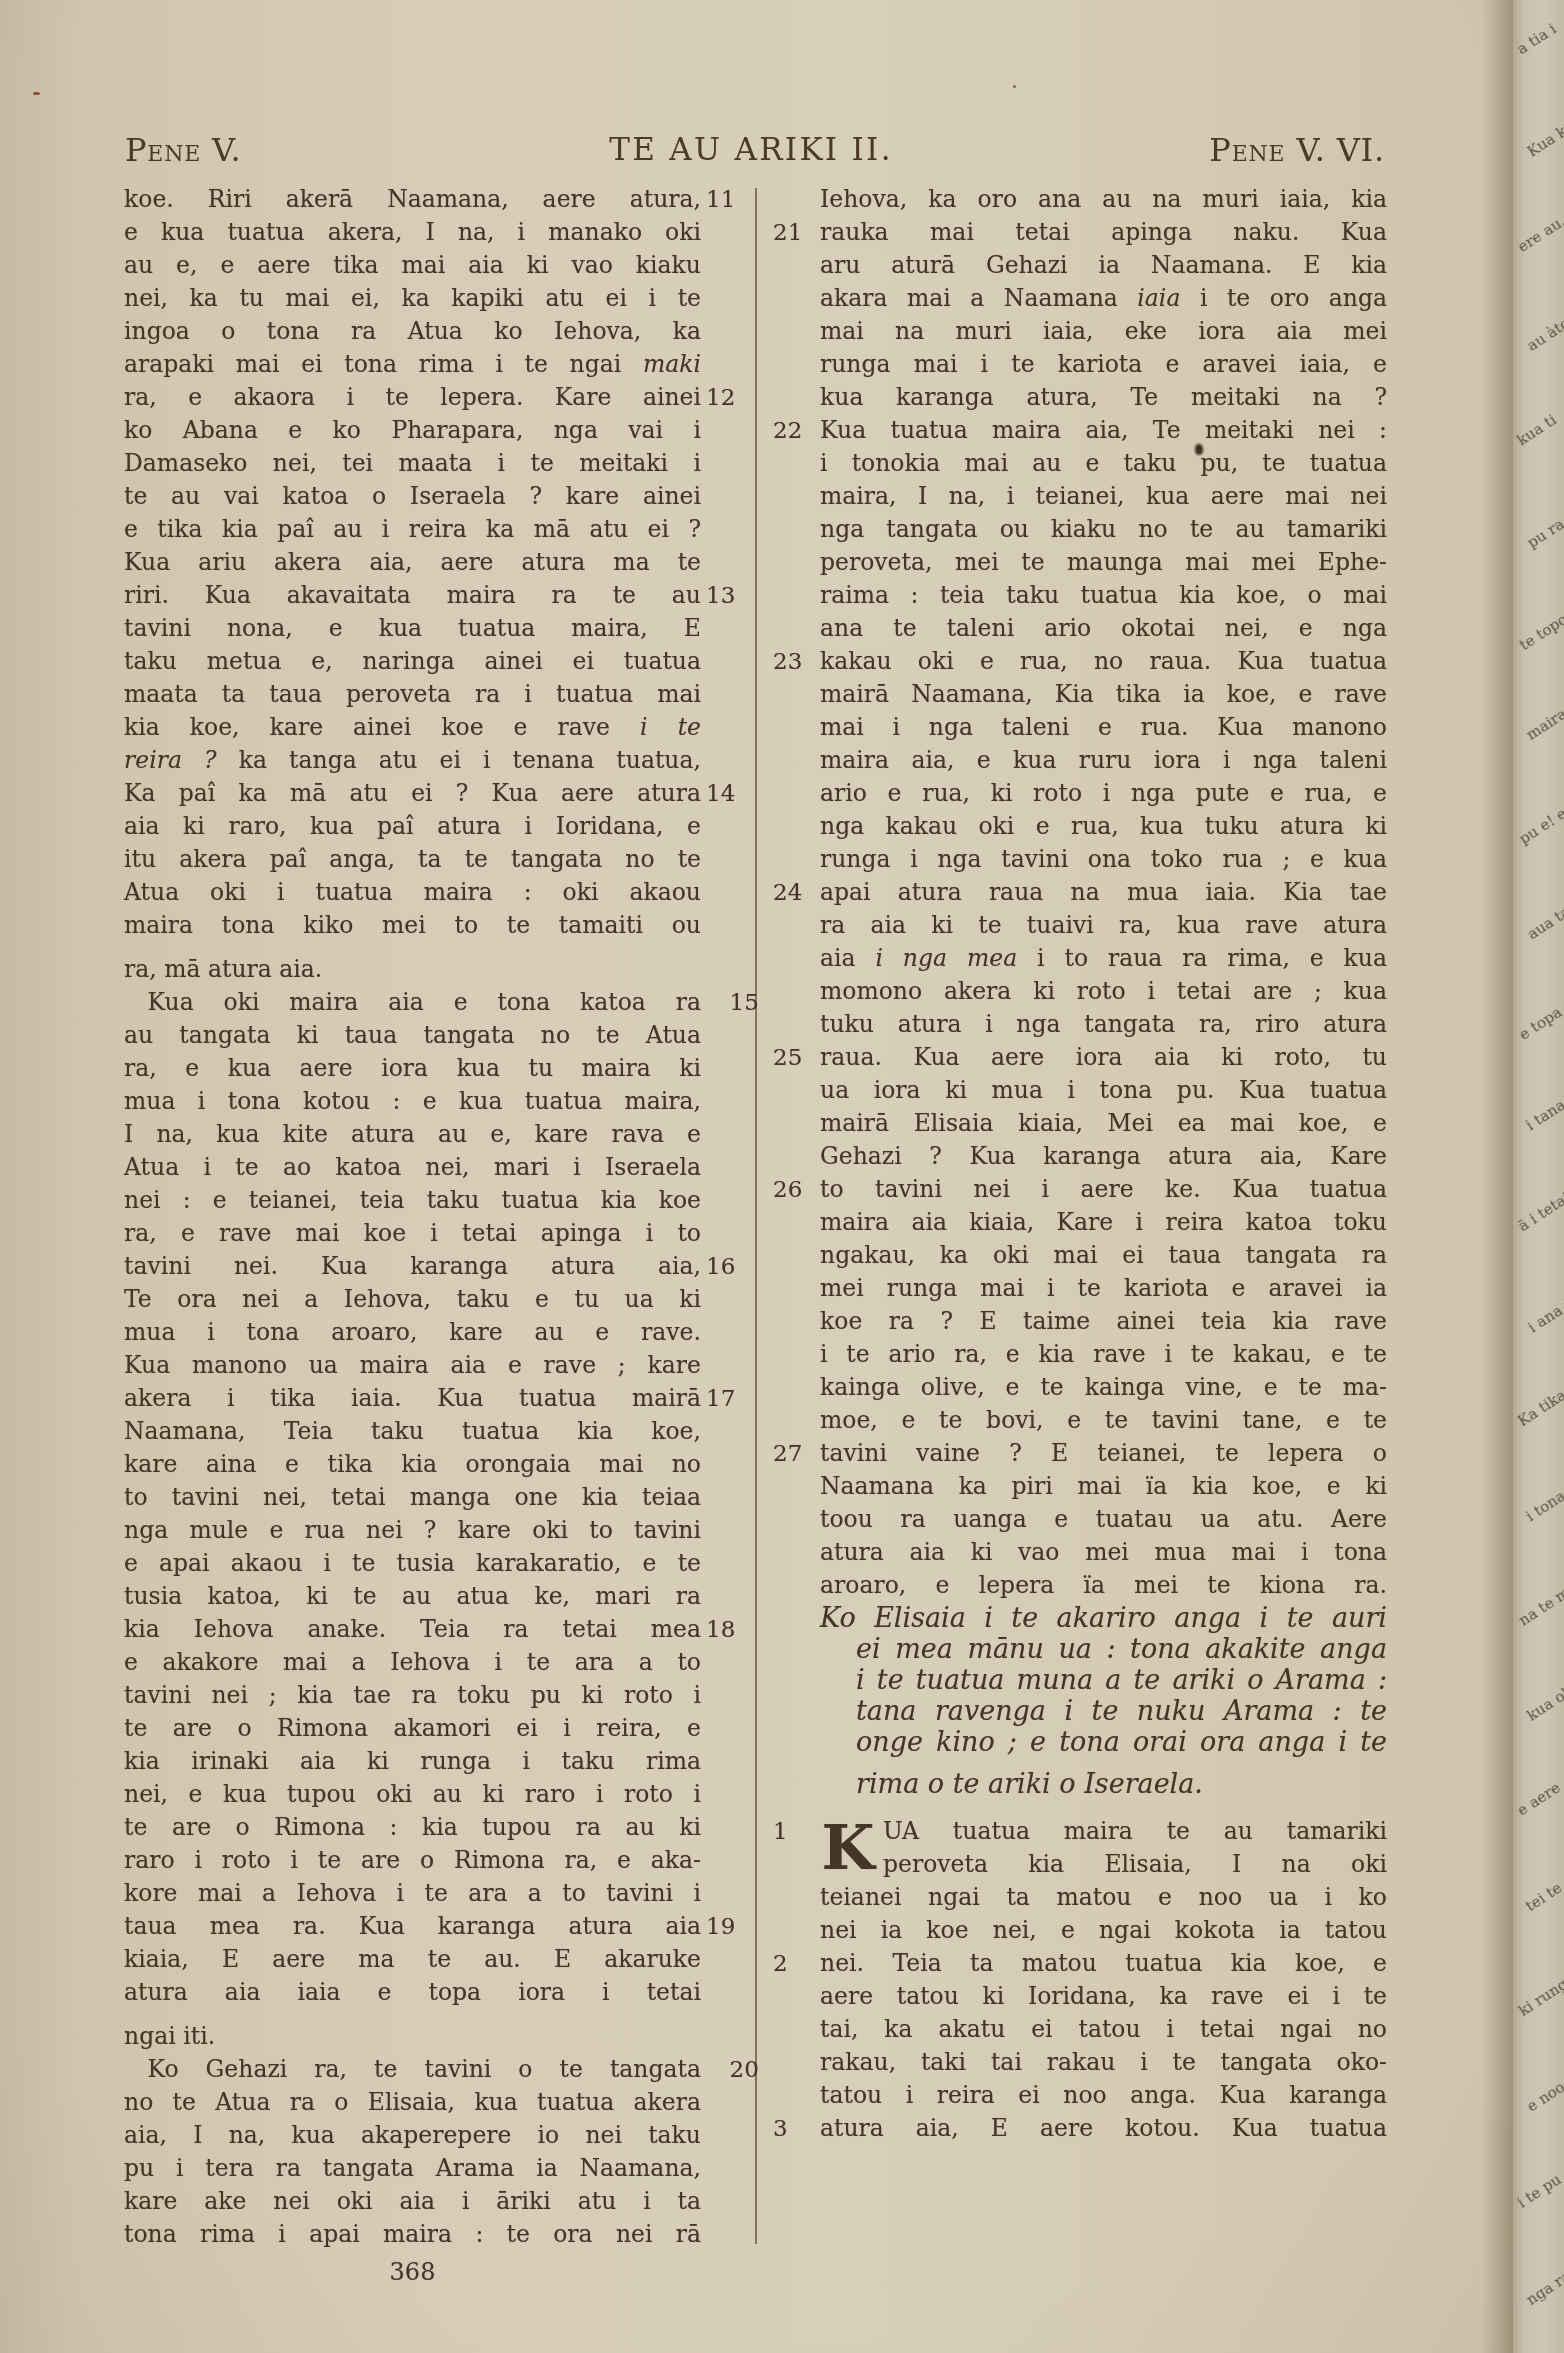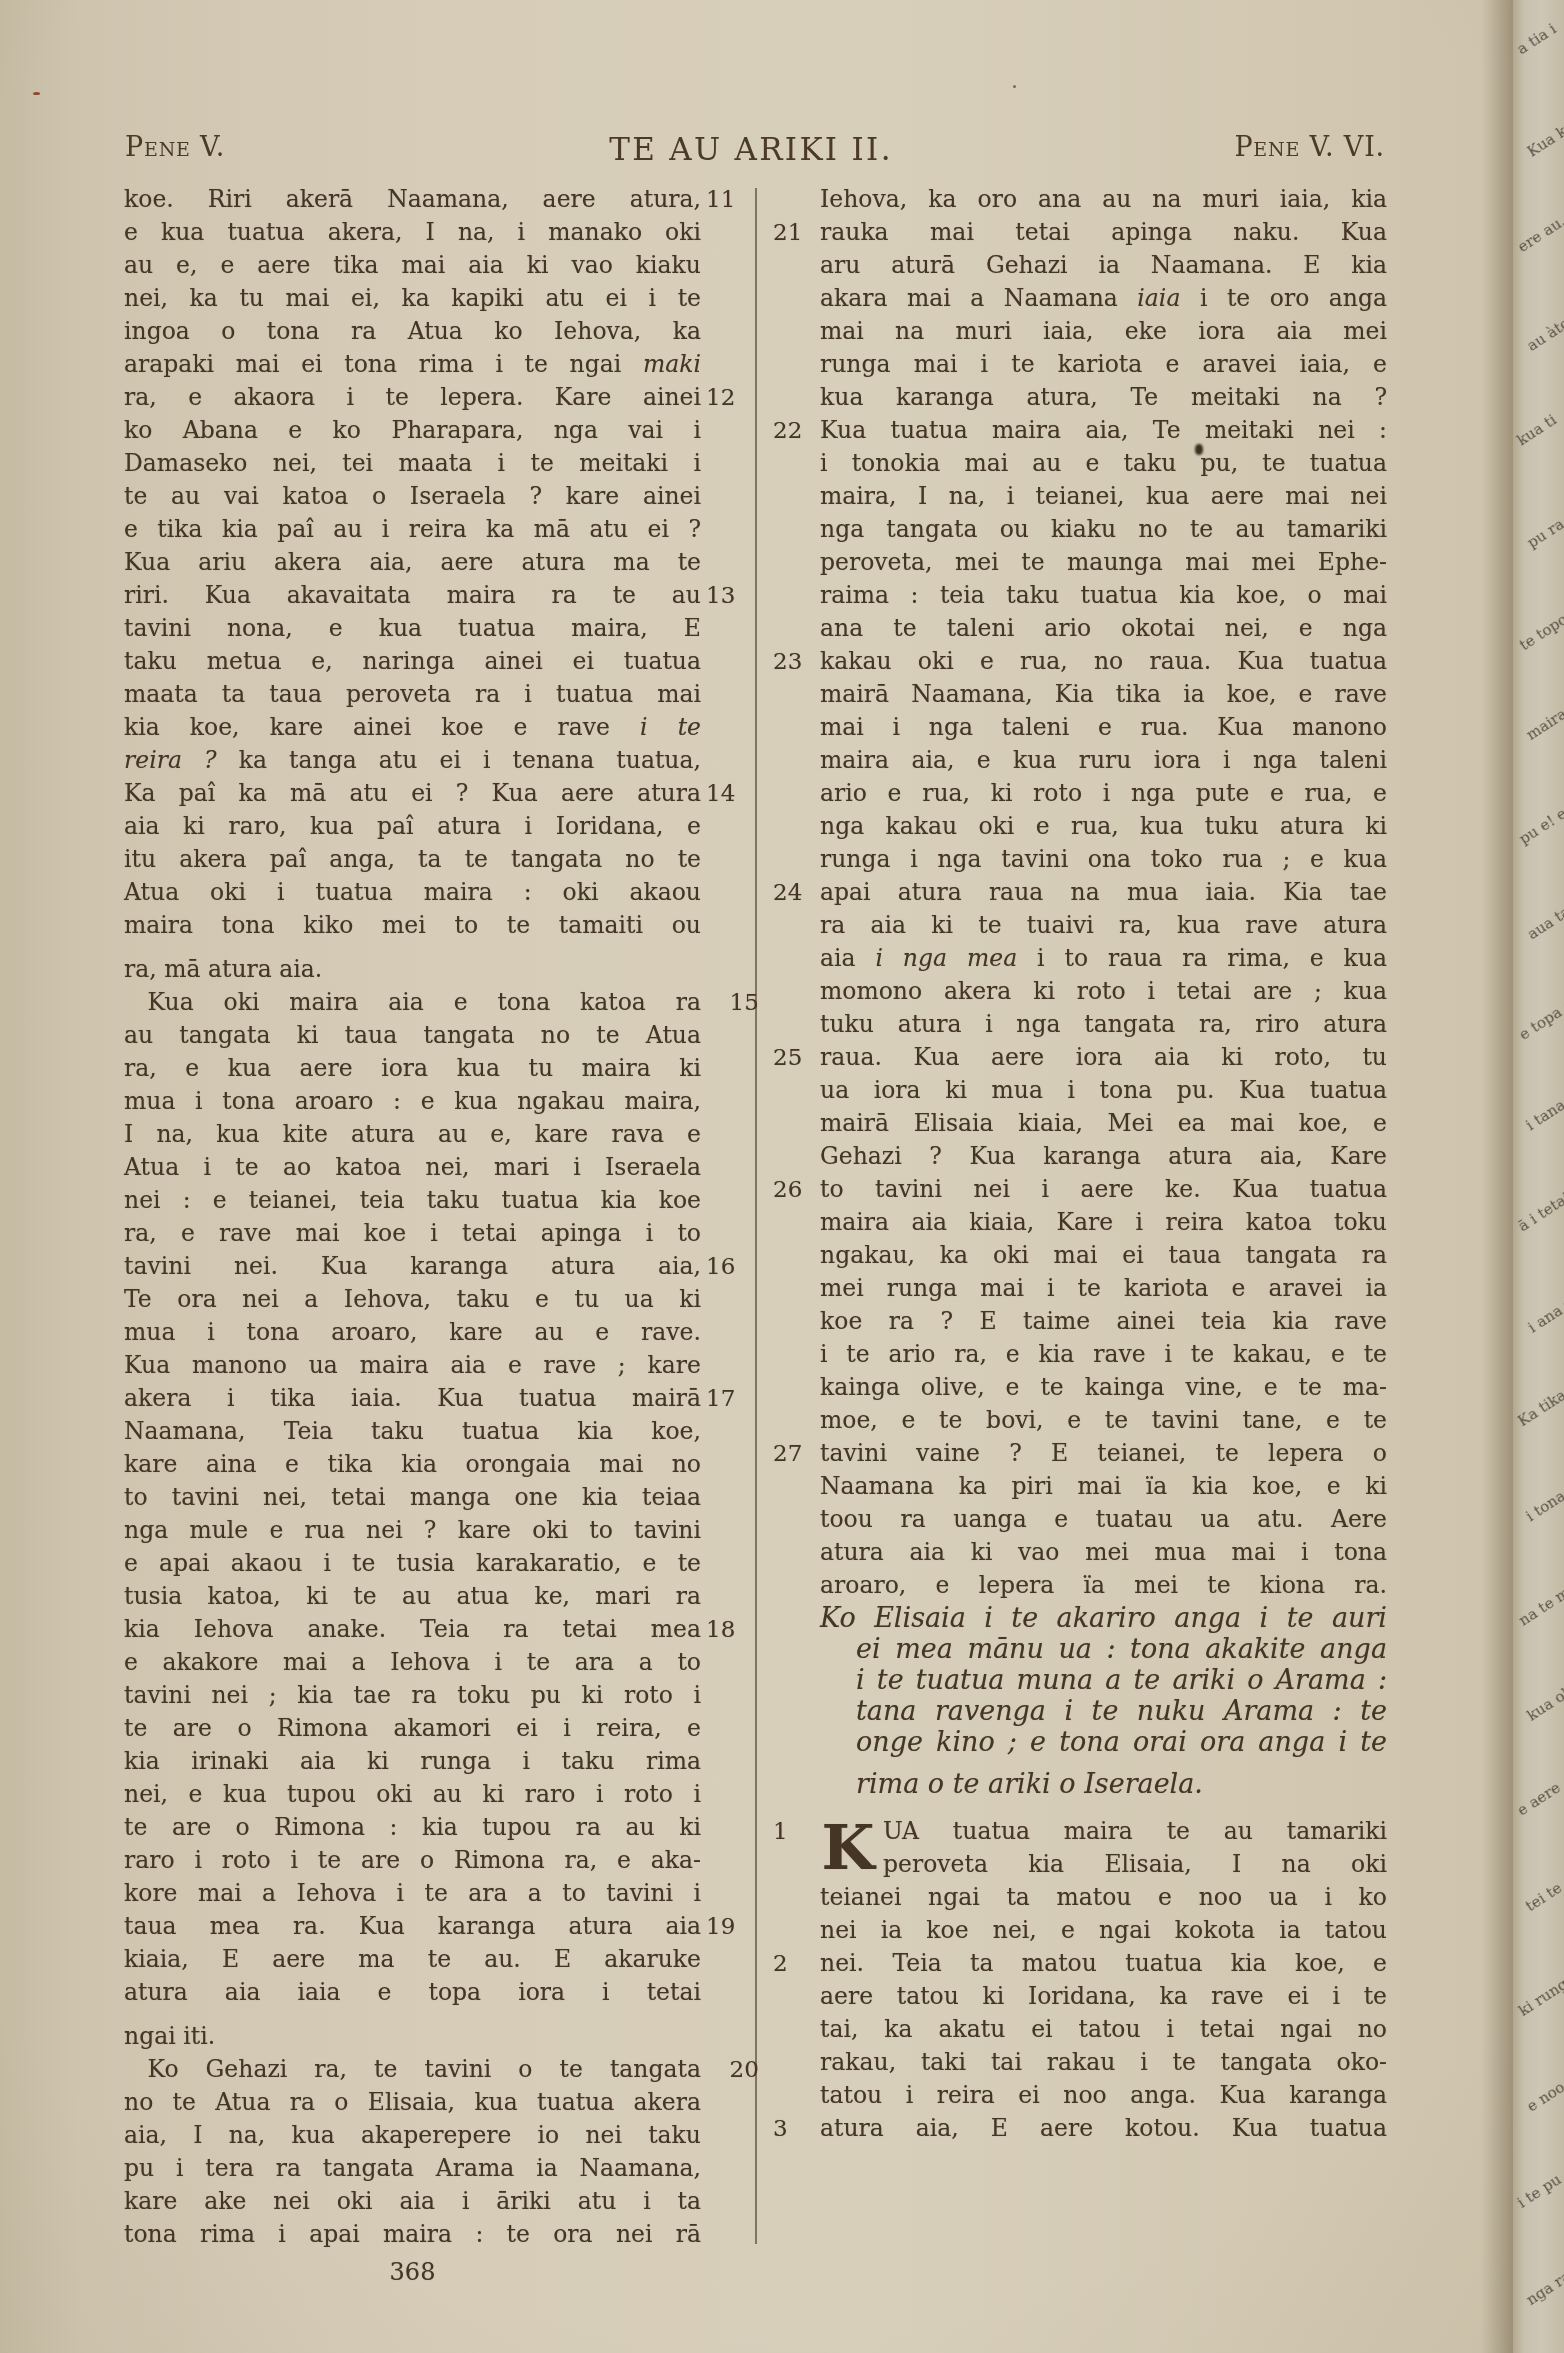--- a/index.html
+++ b/index.html
@@ -3,21 +3,21 @@
 <meta charset="utf-8">
 <style>
   html,body{margin:0;padding:0;}
   body{width:1565px;height:2354px;position:relative;overflow:hidden;
        font-family:"DejaVu Serif","Liberation Serif",serif;background:#d3c9b4;}
   #page{position:absolute;inset:0;
         background:linear-gradient(90deg,#c5bba3 0%,#cfc5af 5%,#d6ccb8 28%,#d8cfbb 55%,#d3c9b3 80%,#cfc5ae 95%,#c9bfa7 100%);}
   #vignette{position:absolute;inset:0;pointer-events:none;
         background:radial-gradient(ellipse 120% 90% at 48% 45%, rgba(0,0,0,0) 60%, rgba(110,92,62,.14) 100%);}
   .hdr{position:absolute;top:131px;color:#4a3a27;}
-  .hdr-side{font-variant:small-caps;font-size:27px;letter-spacing:0.8px;}
+  .hdr-side{font-variant:small-caps;font-size:32px;letter-spacing:0.8px;}
   #hdr-left{left:125px;}
   #hdr-center{left:751px;transform:translateX(-50%);font-size:31px;letter-spacing:2.3px;}
   #hdr-right{left:1385px;transform:translateX(-100%);white-space:nowrap;}
   .col{position:absolute;top:183px;color:#443525;text-shadow:0 0 0.8px rgba(68,53,37,.35);}
   #col-left{left:124px;width:577px;}
   #col-right{left:820px;width:567px;}
   .line{position:relative;height:33px;line-height:33px;font-size:23.5px;
         text-align:justify;text-align-last:justify;white-space:normal;}
   .line i{font-style:italic;}
   .short{text-align-last:left;margin-top:11px;}
@@ -163,21 +163,21 @@
         <div class="line">
           
           <span class="txt">au tangata ki taua tangata no te Atua</span>
         </div>
         <div class="line">
           
           <span class="txt">ra, e kua aere iora kua tu maira ki</span>
         </div>
         <div class="line">
           
-          <span class="txt">mua i tona aroaro : e kua ngakau maira,</span>
+          <span class="txt">mua i tona kotou : e kua tuatua maira,</span>
         </div>
         <div class="line">
           
           <span class="txt">I na, kua kite atura au e, kare rava e</span>
         </div>
         <div class="line">
           
           <span class="txt">Atua i te ao katoa nei, mari i Iseraela</span>
         </div>
         <div class="line">

